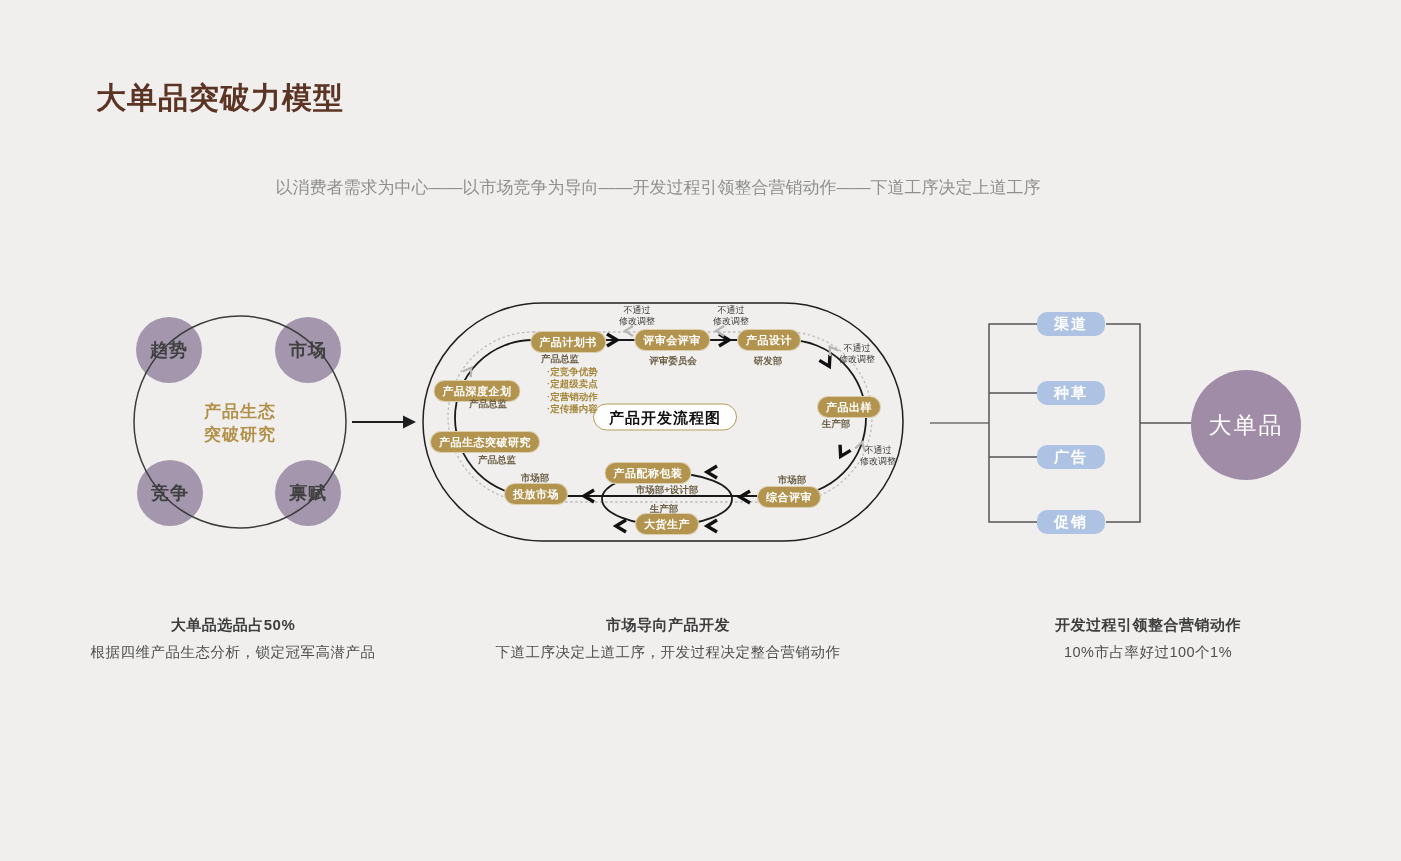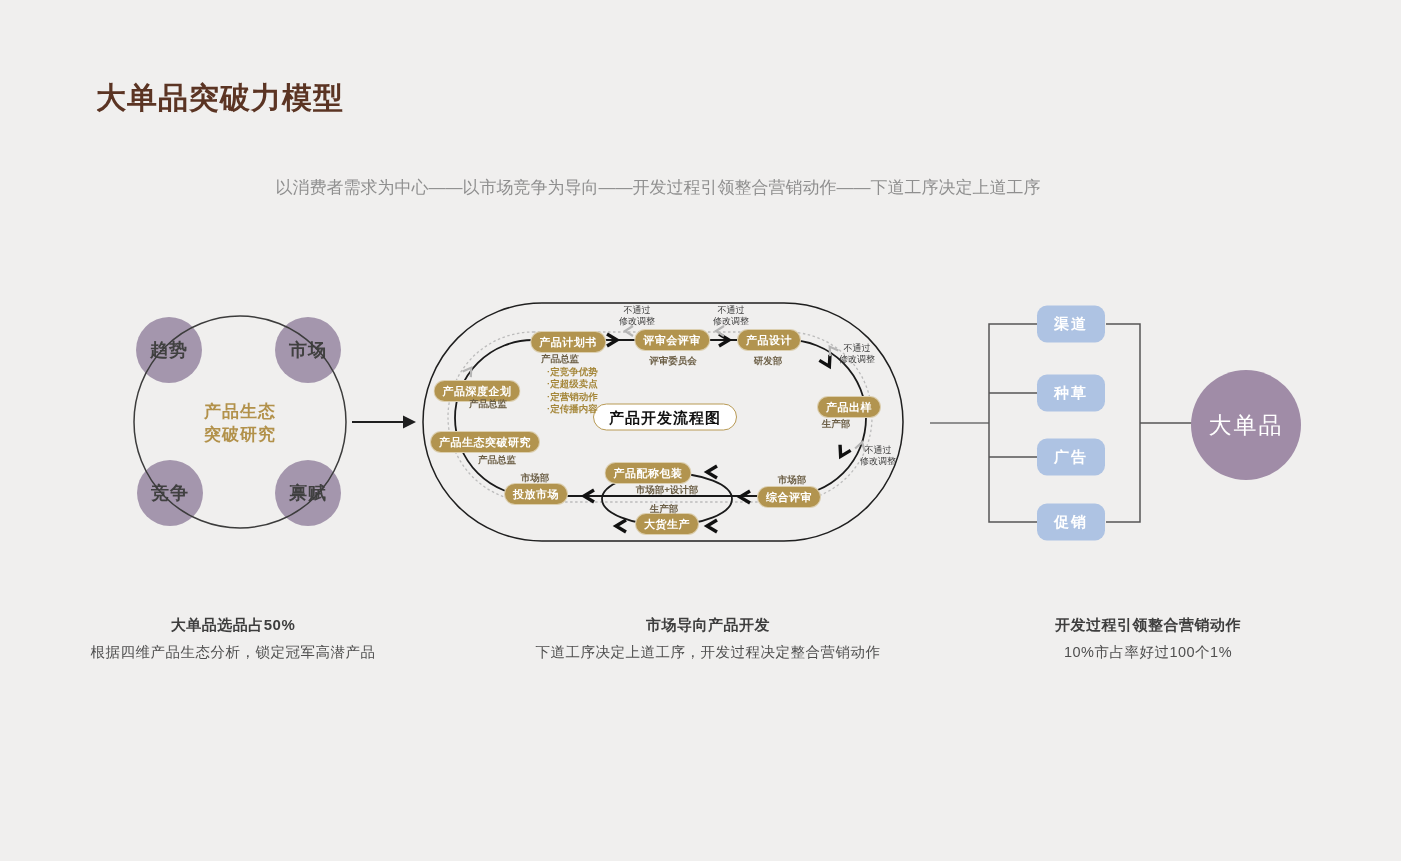--- a/index.html
+++ b/index.html
@@ -17,21 +17,21 @@
   .badge{background:#b2944f;color:#fff;font-size:11px;font-weight:700;line-height:1;
          padding:4.5px 8px;border-radius:999px;border:1px solid rgba(255,255,255,.55);
          white-space:nowrap;letter-spacing:.5px;z-index:3;}
   .flow-title{background:#fff;color:#111;font-size:15px;font-weight:800;line-height:1;
               padding:5px 15px;border-radius:999px;border:1.5px solid #b89a55;white-space:nowrap;letter-spacing:1px;z-index:3;}
   .cap{font-size:9.5px;font-weight:600;color:#6b5e45;white-space:nowrap;z-index:3;}
   .rej{font-size:9px;font-weight:500;color:#3a3a3a;line-height:1.25;text-align:center;white-space:nowrap;z-index:3;}
   .bullets{font-size:9.5px;font-weight:700;color:#a5873a;line-height:1.1;white-space:nowrap;z-index:3;}
   .bullets div{margin-bottom:2px;text-align:right;}
   
-  .bluebox{width:68px;height:37px;border-radius:10px;background:#aec3e3;color:#fff;font-size:15px;font-weight:700;
+  .bluebox{width:68px;height:24px;border-radius:10px;background:#aec3e3;color:#fff;font-size:15px;font-weight:700;
            display:flex;align-items:center;justify-content:center;letter-spacing:2px;z-index:3;}
   .result-circle{width:110px;height:110px;border-radius:50%;background:#a08ca7;color:#fff;font-size:23px;font-weight:400;
                  display:flex;align-items:center;justify-content:center;letter-spacing:2px;z-index:3;}
   
   .foot{text-align:center;transform:translateX(-50%);white-space:nowrap;}
   .foot .ft{font-size:15px;font-weight:700;color:#3e3e3e;margin-bottom:8px;letter-spacing:.5px;}
   .foot .fd{font-size:14.5px;color:#4f4f4f;letter-spacing:.5px;}
   svg.lines{position:absolute;left:0;top:0;z-index:1;}
   .chev{stroke:#111;stroke-width:3.4;fill:none;}
   .chev-g{stroke:#b5b5b5;stroke-width:2.2;fill:none;}
@@ -160,21 +160,21 @@
     <div class="abs ctr bluebox" style="left:1071px;top:393px;">种草</div>
     <div class="abs ctr bluebox" style="left:1071px;top:457px;">广告</div>
     <div class="abs ctr bluebox" style="left:1071px;top:522px;">促销</div>
     <div class="abs ctr result-circle" style="left:1246px;top:425px;">大单品</div>
   </div>
 
   <div class="abs foot" style="left:233px;top:616px;">
     <div class="ft">大单品选品占50%</div>
     <div class="fd">根据四维产品生态分析，锁定冠军高潜产品</div>
   </div>
-  <div class="abs foot" style="left:668px;top:616px;margin-left:40px;">
+  <div class="abs foot" style="left:668px;top:616px;">
     <div class="ft">市场导向产品开发</div>
     <div class="fd">下道工序决定上道工序，开发过程决定整合营销动作</div>
   </div>
   <div class="abs foot" style="left:1148px;top:616px;">
     <div class="ft">开发过程引领整合营销动作</div>
     <div class="fd">10%市占率好过100个1%</div>
   </div>
 
 </div>
 

